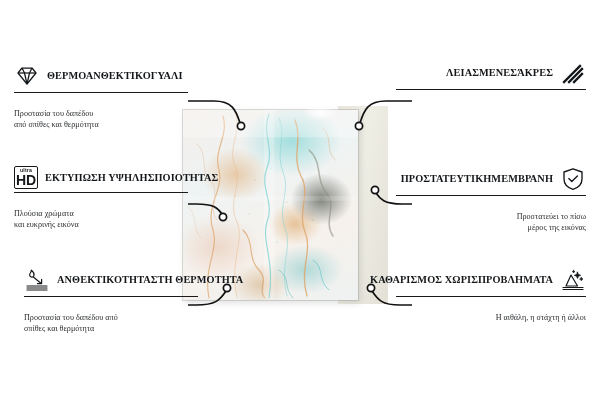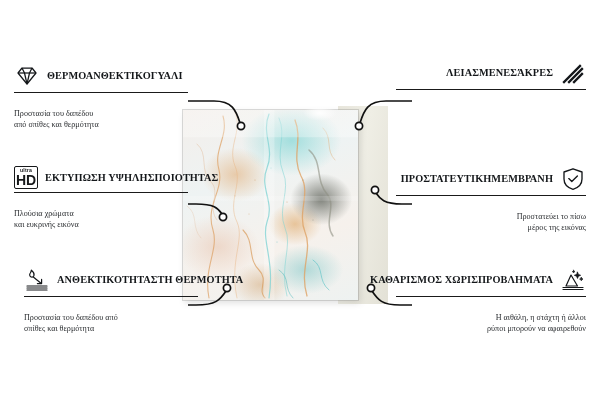--- a/index.html
+++ b/index.html
@@ -263,17 +263,16 @@
           <path d="M3 22.5 H23"></path>
           <path d="M17.5 5.2 L18.4 7.4 L20.6 8.3 L18.4 9.2 L17.5 11.4 L16.6 9.2 L14.4 8.3 L16.6 7.4 Z" fill="#14171a" stroke-width=".8"></path>
           <path d="M21.3 10.4 L21.8 11.6 L23 12.1 L21.8 12.6 L21.3 13.8 L20.8 12.6 L19.6 12.1 L20.8 11.6 Z" fill="#14171a" stroke-width=".7"></path>
           <path d="M13.6 3.2 L14 4.2 L15 4.6 L14 5 L13.6 6 L13.2 5 L12.2 4.6 L13.2 4.2 Z" fill="#14171a" stroke-width=".6"></path>
         </g>
       </svg>
     </div>
     <div class="rule"></div>
     <div class="desc">
       <div>Η αιθάλη, η στάχτη ή άλλοι</div>
-      <div>ρύποι μπορούν να αφαιρεθούν</div>
     </div>
   </div>
 
 </div>
 
 </body></html>

